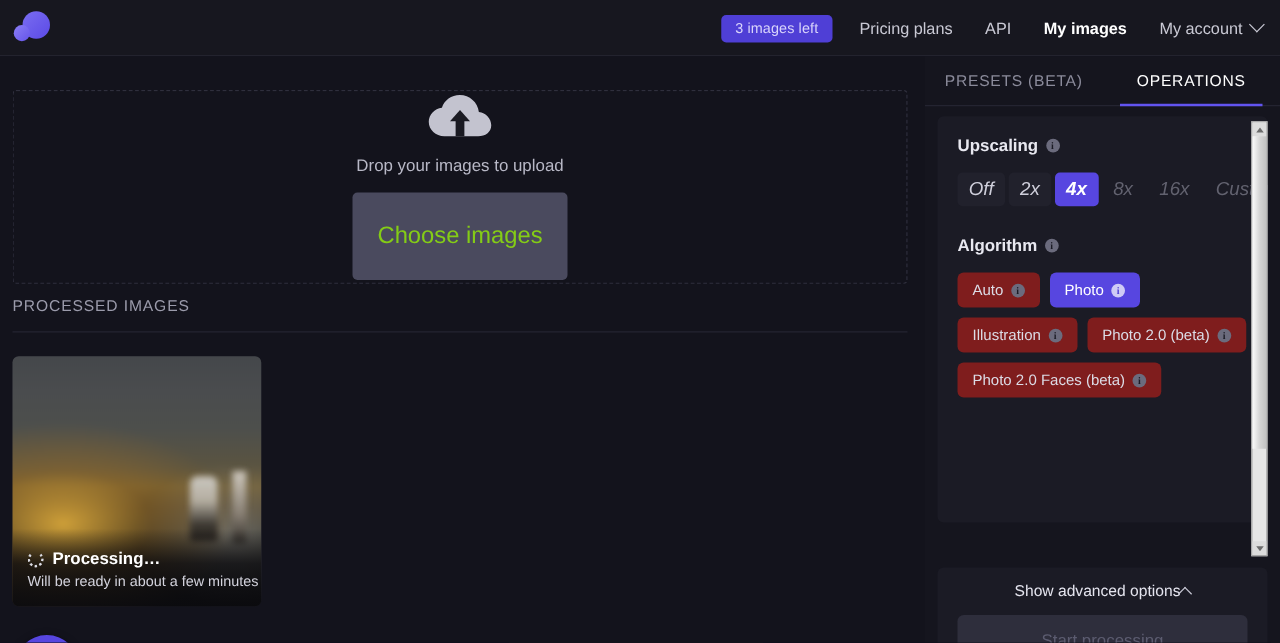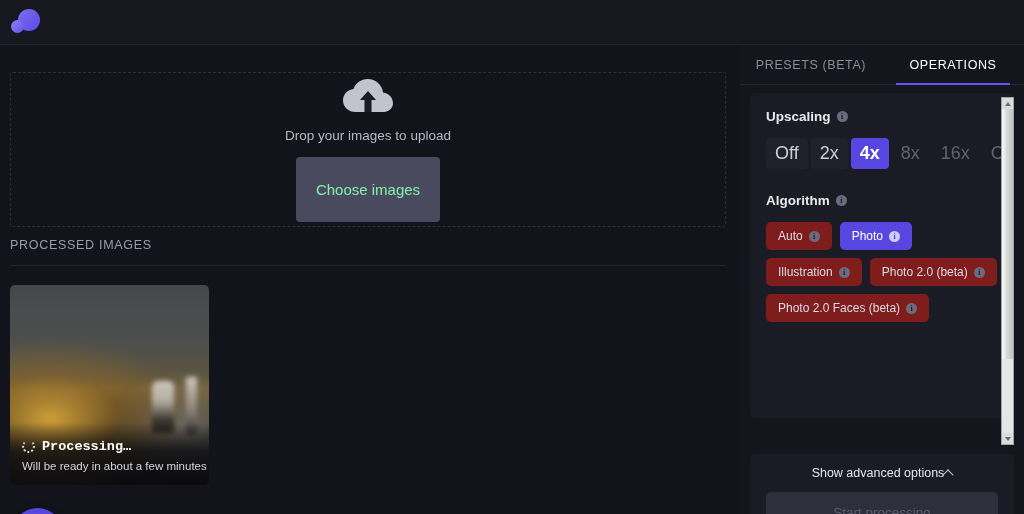--- a/index.html
+++ b/index.html
@@ -54,21 +54,21 @@
     background: #13131c;
   }
   .dropzone {
     position: absolute; left: 10px; top: 27px; width: 716px; height: 155px;
     border: 1.5px dashed #2f2f3d; border-radius: 3px;
     display: flex; flex-direction: column; align-items: center; justify-content: center;
   }
   .cloud-icon { width: 52px; height: 38px; position: relative; margin-bottom: 12px; }
   .drop-text { color: #b8b8c6; font-size: 13.5px; margin-bottom: 14px; }
   .choose-btn {
-    background: #4a4a5e; color: #86efac; font-size: 15px;
+    background: #4a4a5e; color: #84cc16; font-size: 19px;
     padding: 24px 20px; border-radius: 4px; border: none; cursor: pointer;
   }
   .section-title {
     position: absolute; left: 10px; top: 193px;
     color: #9b9bab; font-size: 12.5px; letter-spacing: .7px;
   }
   .section-rule {
     position: absolute; left: 10px; top: 220px; width: 716px; height: 1px;
     background: #242431;
   }
@@ -98,21 +98,21 @@
     position: absolute; left: 176px; top: 92px; width: 11px; height: 58px;
     background: linear-gradient(180deg,#d8d3cb 0%,#8a8176 60%,#2c2823 100%);
     filter: blur(2.4px); opacity: .9;
   }
   .thumb-overlay {
     position: absolute; left: 0; right: 0; bottom: 0; height: 62px;
     background: linear-gradient(180deg, rgba(10,10,14,0) 0%, rgba(10,10,14,.72) 45%, rgba(10,10,14,.88) 100%);
   }
   .proc-row {
     position: absolute; left: 12px; bottom: 31px;
-    display: flex; align-items: center; gap: 7px; font-family: Liberation Mono, monospace;
+    display: flex; align-items: flex-end; gap: 7px;
   }
   .spinner {
     width: 13px; height: 13px; border-radius: 50%;
     border: 2px dotted #dcdce4; border-top-color: transparent;
   }
   .proc-title { color: #ffffff; font-size: 13.5px; font-weight: bold; }
   .proc-sub {
     position: absolute; left: 12px; bottom: 13px;
     color: #d3d3dd; font-size: 11.5px;
   }
@@ -153,22 +153,22 @@
   }
   .info-dot {
     display: inline-flex; align-items: center; justify-content: center;
     width: 11px; height: 11px; border-radius: 50%;
     background: #6b6b7d; color: #1b1b25;
     font-size: 8px; font-weight: bold; font-family: "Liberation Serif", serif;
   }
   .info-dot.on-accent { background: #cfcbf5; color: #4f3fd6; }
   .scale-row { display: flex; gap: 3px; align-items: center; margin-bottom: 24px; }
   .scale-opt {
-    font-size: 18px; color: #cfcfdb; padding: 5px 9px;
-    border-radius: 4px; cursor: pointer; background: transparent;
+    font-size: 15px; color: #cfcfdb; padding: 5px 9px;
+    border-radius: 4px; cursor: pointer; background: transparent; font-style: italic;
   }
   .scale-opt.soft { background: #21212c; }
   .scale-opt.sel { background: #5746e0; color: #ffffff; font-weight: bold; }
   .scale-opt.dim { color: #62626f; }
   .chip-row { display: flex; gap: 8px; flex-wrap: wrap; margin-bottom: 8px; }
   .chip {
     display: inline-flex; align-items: center; gap: 6px;
     background: #7f1d1d; color: #dcdce6;
     font-size: 12px; padding: 7px 12px; border-radius: 5px; cursor: pointer;
     white-space: nowrap;
@@ -215,20 +215,30 @@
 <body>
 
 <div class="app">
 
   <div class="topnav">
     <div class="logo">
       <div class="c-big"></div>
       <div class="c-small"></div>
     </div>
 
+    <div class="nav-right">
+      <div class="badge-credits">3 images left</div>
+      <div class="nav-link">Pricing plans</div>
+      <div class="nav-link">API</div>
+      <div class="nav-link active">My images</div>
+      <div class="nav-link acct">
+        <span>My account</span>
+        <span class="chev"></span>
+      </div>
+    </div>
   </div>
 
   <div class="main">
 
     <div class="dropzone">
       <div class="cloud-icon">
         <svg width="52" height="38" viewBox="0 0 52 38">
           <path d="M13.5 34 C6.5 34 1 28.8 1 22.4 C1 16.6 5.6 11.8 11.5 11.1
                    C13.4 5.2 19.1 1 25.8 1 C33.7 1 40.2 6.9 41.1 14.5
                    C46.8 15.2 51 19.8 51 25.2 C51 30.9 46.1 34 40.6 34 Z" fill="#c3c3cf"></path>

